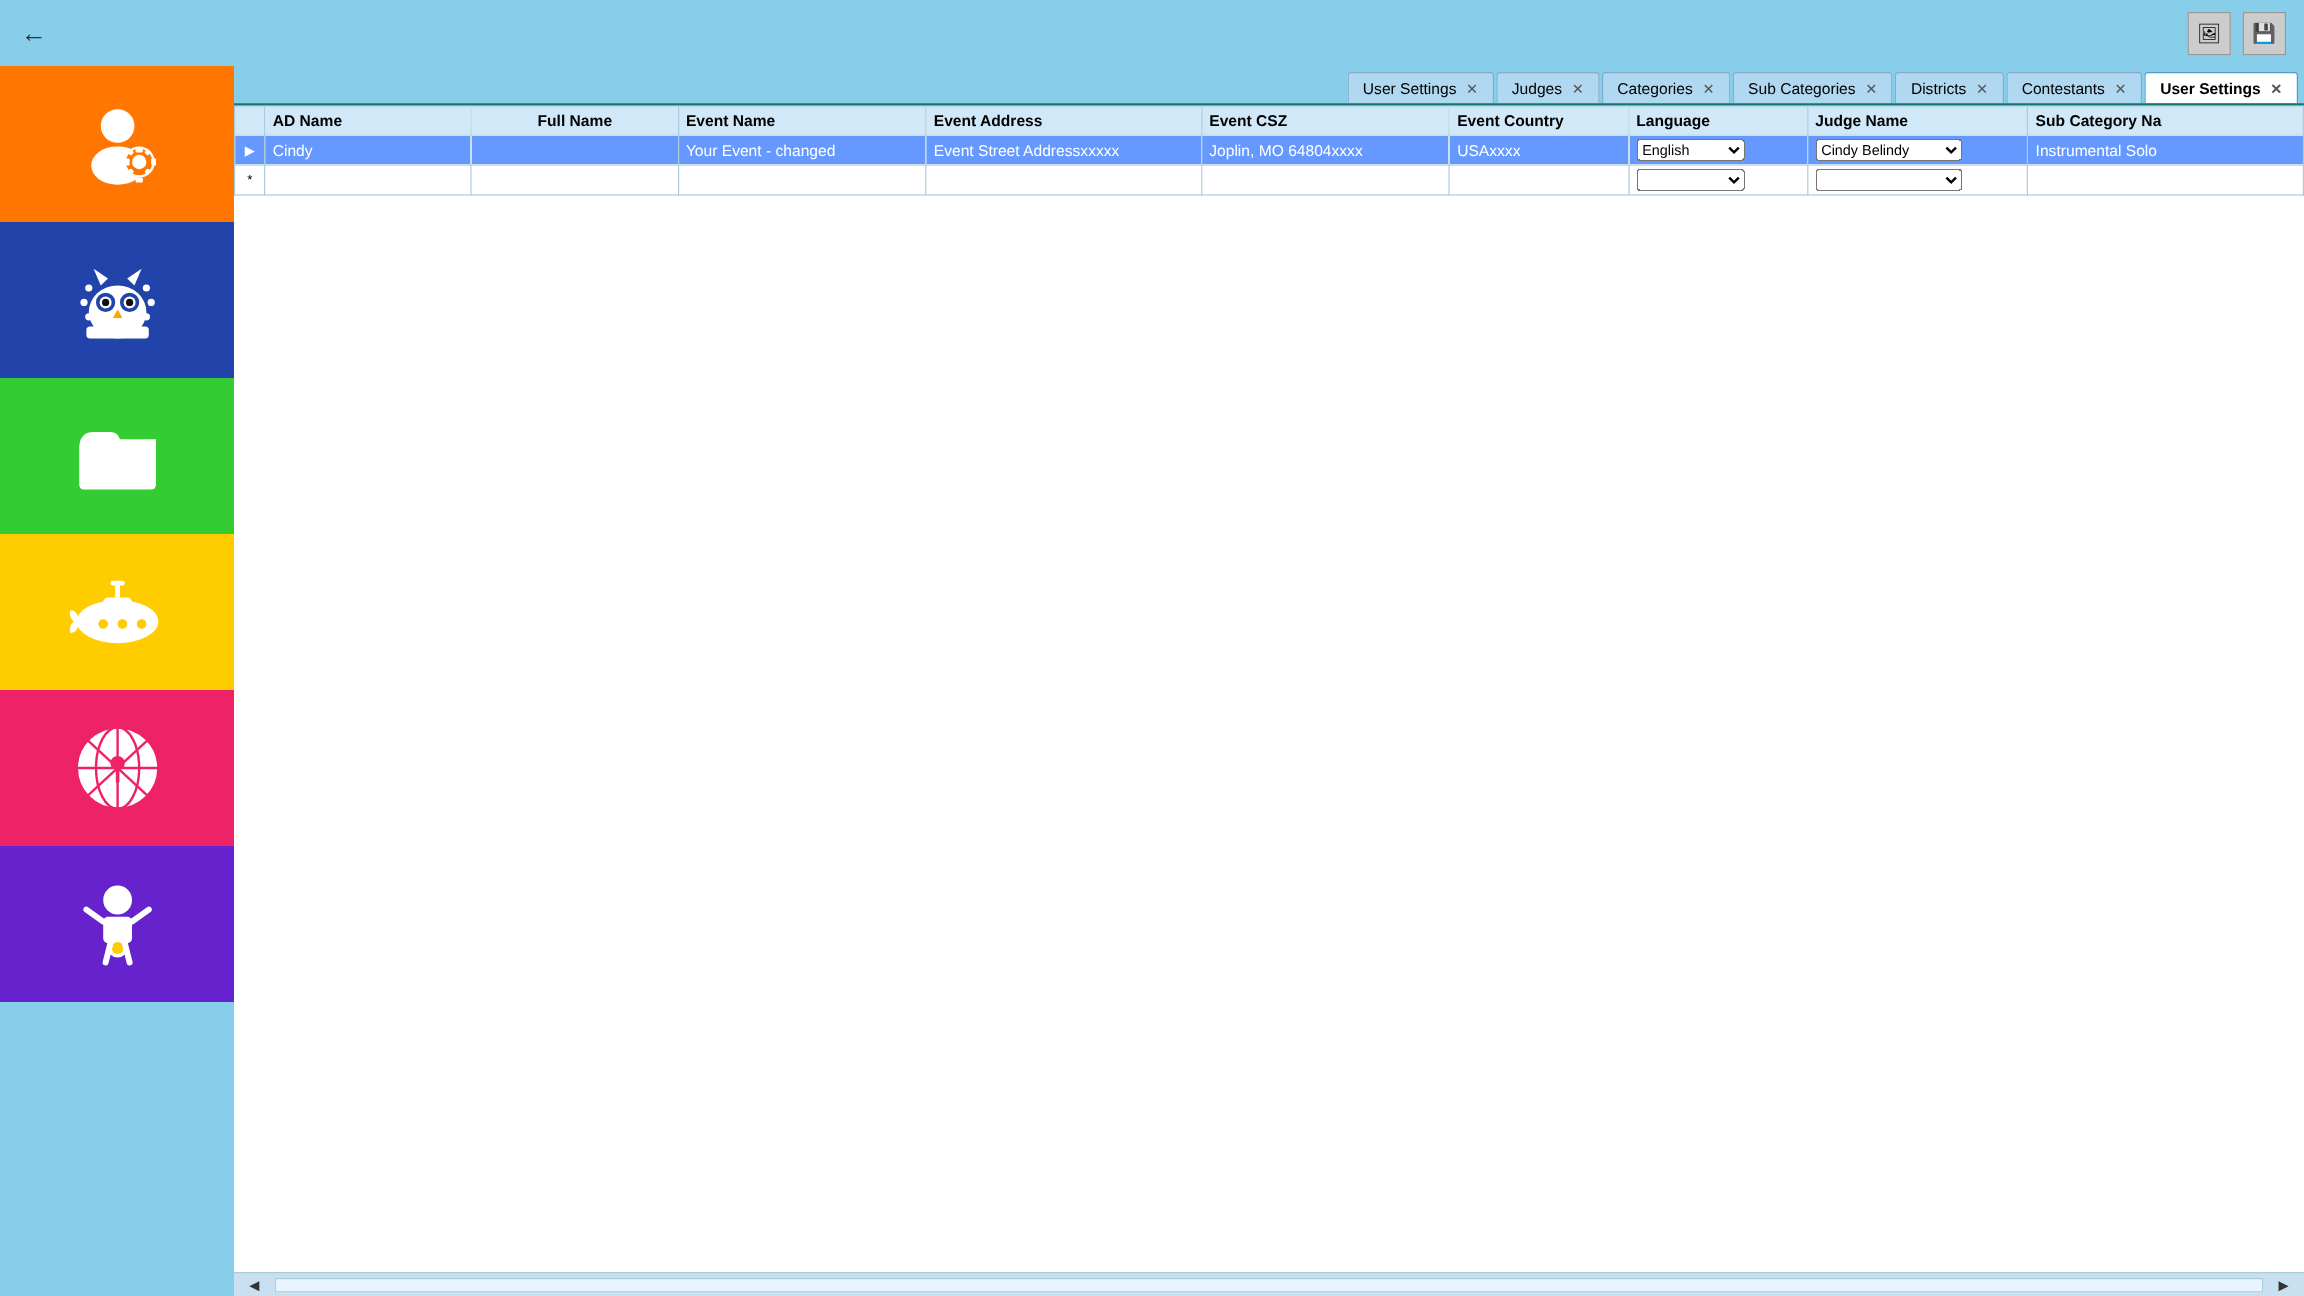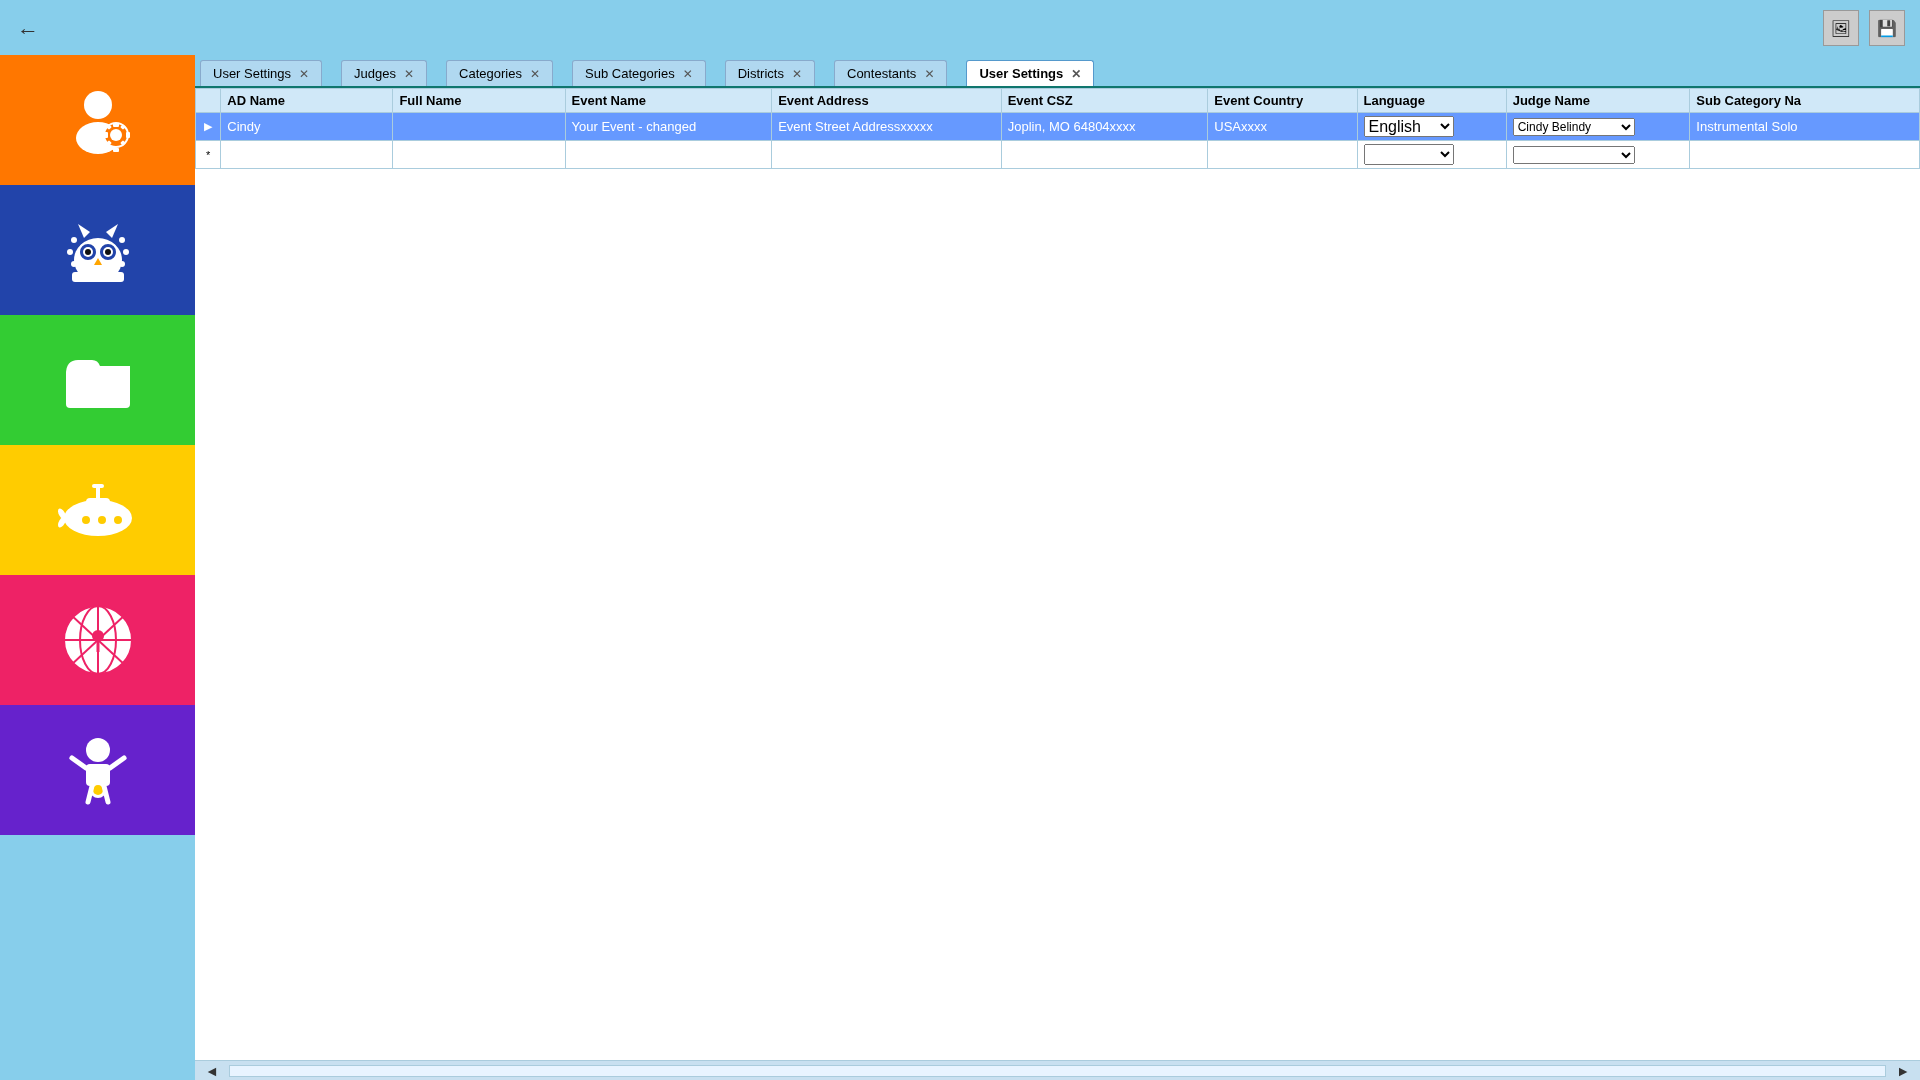--- a/index.html
+++ b/index.html
@@ -101,21 +101,22 @@
       display: flex;
       flex-direction: column;
     }
 
     
     .tabs-bar {
       display: flex;
       flex-direction: row;
       background: #87CEEB;
       padding: 5px 5px 0 5px;
-      gap: 19px;
+      gap: 2px;
+      justify-content: flex-end;
     }
 
     .tab {
       display: flex;
       align-items: center;
       padding: 5px 12px;
       background: #B0D8F0;
       border: 1px solid #88AACC;
       border-bottom: none;
       cursor: pointer;
@@ -214,33 +215,33 @@
     .scroll-track {
       flex: 1;
       height: 12px;
       background: #E8F4FF;
       border: 1px solid #AACCDD;
       margin: 0 5px;
       position: relative;
     }
 
     select.language-select {
-      font-size: 16px;
+      font-size: 12px;
       width: 90px;
     }
 
     select.judge-select {
       font-size: 12px;
       width: 122px;
     }
 
     
     .col-row-indicator { width: 22px; }
     .col-ad-name { width: 150px; }
-    .col-full-name { width: 150px; }
+    .col-full-name { width: 150px; text-align: center; }
     .col-event-name { width: 180px; }
     .col-event-address { width: 200px; margin-left: 12px; }
     .col-event-csz { width: 180px; }
     .col-event-country { width: 130px; }
     .col-language { width: 130px; }
     .col-judge-name { width: 160px; }
     .col-sub-category { width: 200px; }
   </style>
 </head>
 <body>

